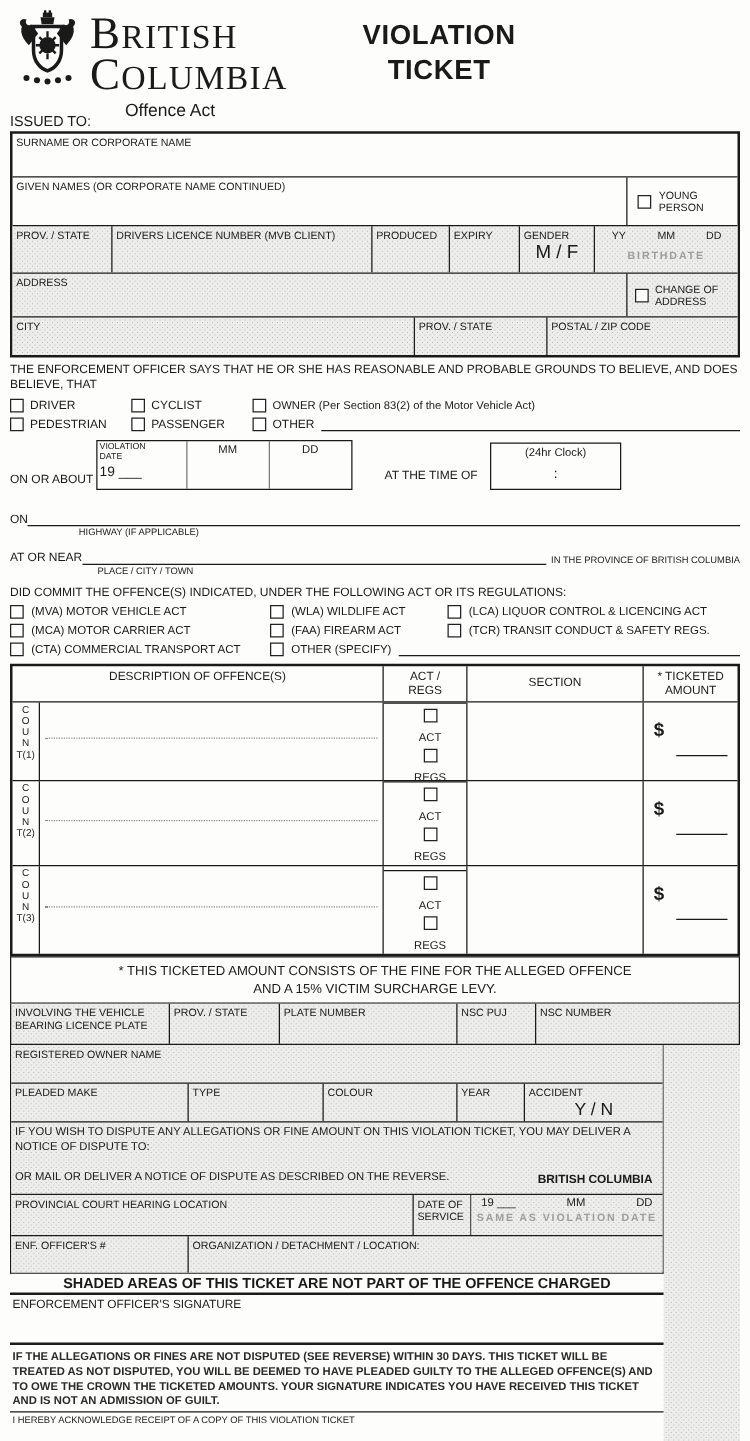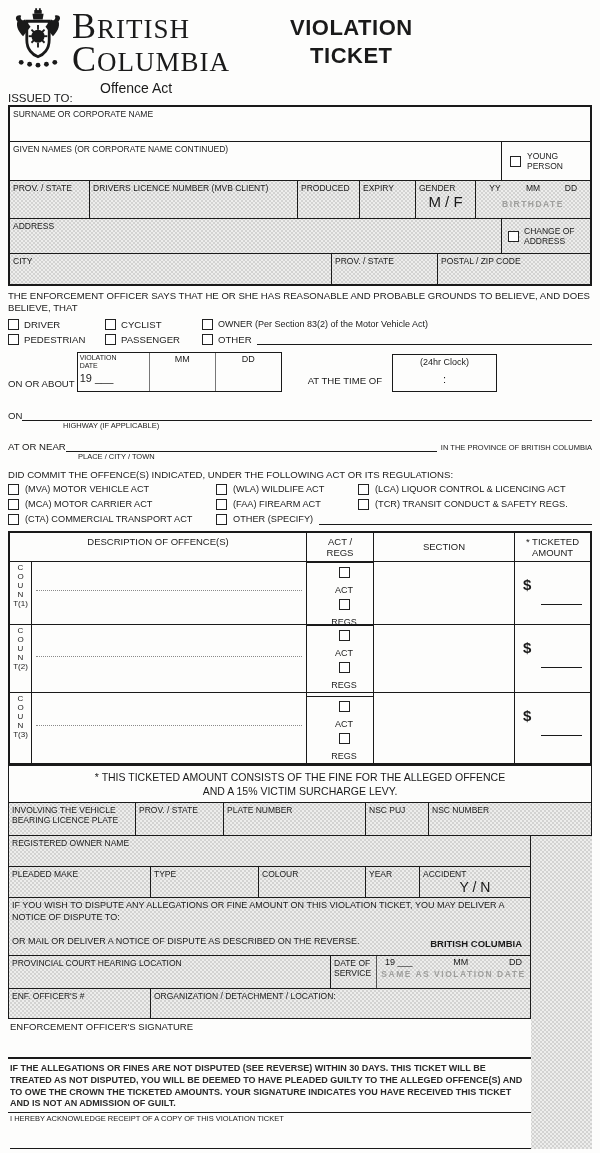--- a/index.html
+++ b/index.html
@@ -502,20 +502,21 @@
         <div class="vrow shaded" style="height:30px;">
           <div class="cell" style="width:142px;">
               <div class="vlbl">ENF. OFFICER'S #</div>
             </div>
           <div class="cell" style="flex:1;">
               <div class="vlbl">ORGANIZATION / DETACHMENT / LOCATION:</div>
             </div>
         </div>
       </div>
 
+      <div class="shadednote">SHADED AREAS OF THIS TICKET ARE NOT PART OF THE OFFENCE CHARGED</div>
 
       <div class="sigbox">
         <span>ENFORCEMENT OFFICER'S SIGNATURE</span>
       </div>
 
       <div class="disclaimer">IF THE ALLEGATIONS OR FINES ARE NOT DISPUTED (SEE REVERSE) WITHIN 30 DAYS. THIS TICKET WILL BE TREATED AS NOT DISPUTED, YOU WILL BE DEEMED TO HAVE PLEADED GUILTY TO THE ALLEGED OFFENCE(S) AND TO OWE THE CROWN THE TICKETED AMOUNTS.  YOUR SIGNATURE INDICATES YOU HAVE RECEIVED THIS TICKET AND IS NOT AN ADMISSION OF GUILT.</div>
 
       <div class="ack">I HEREBY ACKNOWLEDGE RECEIPT OF A COPY OF THIS VIOLATION TICKET</div>
 
       <div class="offsig">

